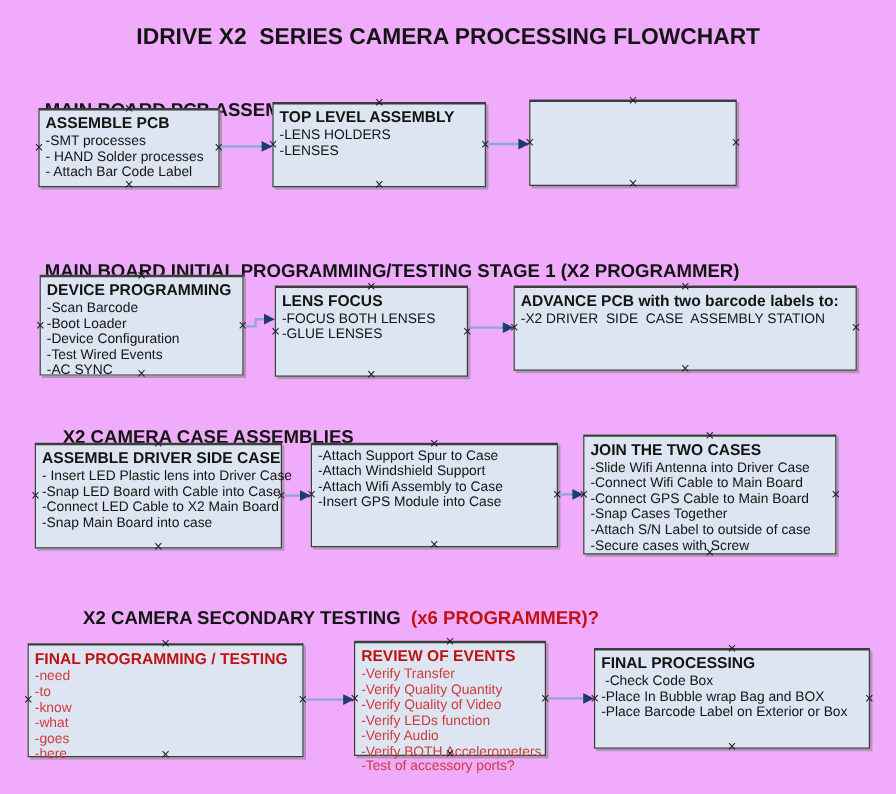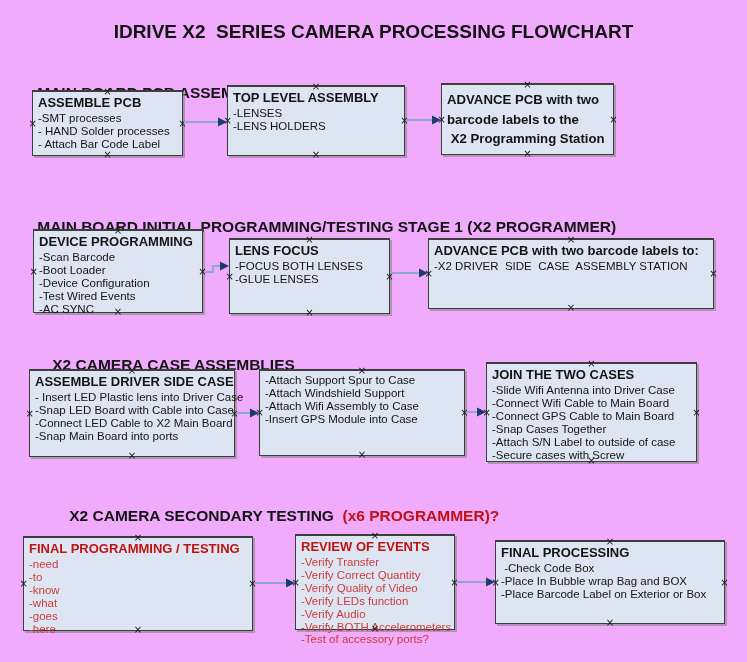--- a/index.html
+++ b/index.html
@@ -70,34 +70,29 @@
         <div class="fc-item">- Attach Bar Code Label</div>
       </div>
   <span class="fc-handle h-t">×</span>
       <span class="fc-handle h-b">×</span>
       <span class="fc-handle h-l">×</span>
       <span class="fc-handle h-r">×</span>
     </div>
   <div class="fc-box" style="left:227px;top:85px;width:178px;height:71px;">
     <div class="fc-title">TOP LEVEL ASSEMBLY</div>
     <div class="fc-items">
+        <div class="fc-item">-LENS HOLDERS</div>
         <div class="fc-item">-LENSES</div>
-        <div class="fc-item">-LENS HOLDERS</div>
       </div>
   <span class="fc-handle h-t">×</span>
       <span class="fc-handle h-b">×</span>
       <span class="fc-handle h-l">×</span>
       <span class="fc-handle h-r">×</span>
     </div>
   <div class="fc-box all-bold" style="left:441px;top:83px;width:173px;height:72px;">
-    <div class="fc-items">
-        <div class="fc-item">ADVANCE PCB with two</div>
-        <div class="fc-item">barcode labels to the</div>
-        <div class="fc-item"> X2 Programming Station</div>
-      </div>
   <span class="fc-handle h-t">×</span>
       <span class="fc-handle h-b">×</span>
       <span class="fc-handle h-l">×</span>
       <span class="fc-handle h-r">×</span>
     </div>
 
   <div class="fc-box" style="left:33px;top:229px;width:170px;height:84px;">
     <div class="fc-title">DEVICE PROGRAMMING</div>
     <div class="fc-items">
         <div class="fc-item">-Scan Barcode</div>
@@ -132,21 +127,21 @@
       <span class="fc-handle h-l">×</span>
       <span class="fc-handle h-r">×</span>
     </div>
 
   <div class="fc-box" style="left:29px;top:369px;width:206px;height:88px;">
     <div class="fc-title">ASSEMBLE DRIVER SIDE CASE</div>
     <div class="fc-items">
         <div class="fc-item">- Insert LED Plastic lens into Driver Case</div>
         <div class="fc-item">-Snap LED Board with Cable into Case</div>
         <div class="fc-item">-Connect LED Cable to X2 Main Board</div>
-        <div class="fc-item">-Snap Main Board into ports</div>
+        <div class="fc-item">-Snap Main Board into case</div>
       </div>
   <span class="fc-handle h-t">×</span>
       <span class="fc-handle h-b">×</span>
       <span class="fc-handle h-l">×</span>
       <span class="fc-handle h-r">×</span>
     </div>
   <div class="fc-box" style="left:259px;top:369px;width:206px;height:87px;">
     <div class="fc-items">
         <div class="fc-item">-Attach Support Spur to Case</div>
         <div class="fc-item">-Attach Windshield Support</div>
@@ -186,21 +181,21 @@
       </div>
   <span class="fc-handle h-t">×</span>
       <span class="fc-handle h-b">×</span>
       <span class="fc-handle h-l">×</span>
       <span class="fc-handle h-r">×</span>
     </div>
   <div class="fc-box red-box" style="left:295px;top:534px;width:160px;height:96px;overflow:visible;">
     <div class="fc-title">REVIEW OF EVENTS</div>
     <div class="fc-items">
         <div class="fc-item">-Verify Transfer</div>
-        <div class="fc-item">-Verify Correct Quantity</div>
+        <div class="fc-item">-Verify Quality Quantity</div>
         <div class="fc-item">-Verify Quality of Video</div>
         <div class="fc-item">-Verify LEDs function</div>
         <div class="fc-item">-Verify Audio</div>
         <div class="fc-item">-Verify BOTH Accelerometers</div>
         <div class="fc-item">-Test of accessory ports?</div>
       </div>
   <span class="fc-handle h-t">×</span>
       <span class="fc-handle h-b">×</span>
       <span class="fc-handle h-l">×</span>
       <span class="fc-handle h-r">×</span>

